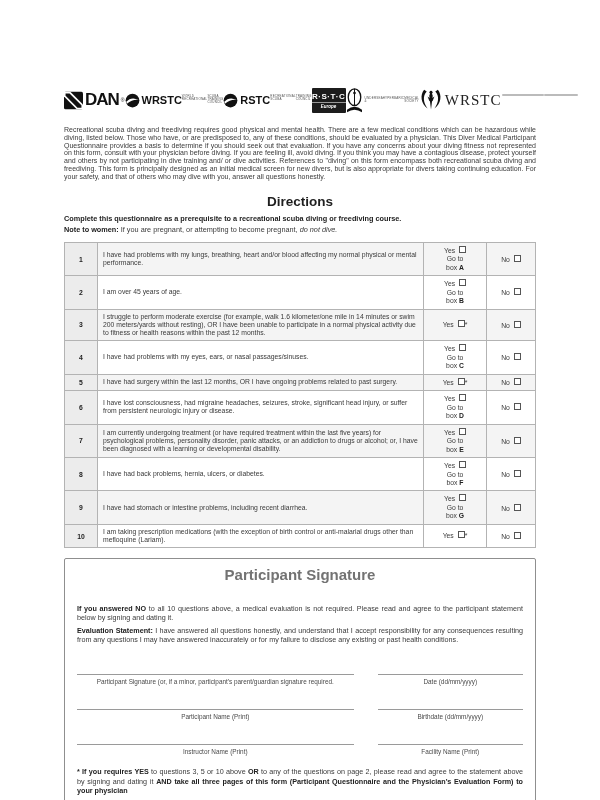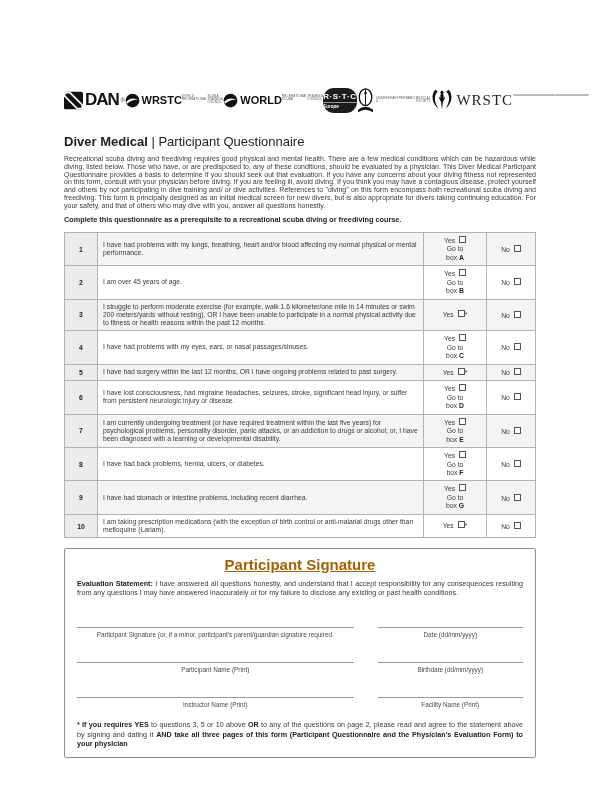--- a/index.html
+++ b/index.html
@@ -15,22 +15,22 @@
   
   .logo-row { display:flex; align-items:center; justify-content:space-between; height:40px; }
   .logo { display:flex; align-items:center; gap:2px; }
   .logo svg { display:block; }
   .dan-text { font-size:17px; font-weight:bold; letter-spacing:-1px; color:#111; }
   .reg-mark { font-size:5px; vertical-align:top; color:#111; }
   .logo-stack { display:flex; flex-direction:row; line-height:1; }
   .logo-big { font-size:11px; font-weight:bold; color:#111; letter-spacing:0px; }
   .logo-tiny { font-size:3px; color:#555; letter-spacing:.2px; line-height:1.15; }
   .rstc-eu {
-    background:#1c1c1c; color:#fff; width:64px; height:25px; border-radius:11px;
-    display:flex; flex-direction:column; align-items:flex-start; justify-content:center; gap:1px;
+    background:#1c1c1c; color:#fff; width:64px; height:25px; border-radius:1px;
+    display:flex; flex-direction:column; align-items:center; justify-content:center; gap:1px;
   }
   .rstc-eu .eu-top { font-size:8px; font-weight:bold; letter-spacing:.5px; }
   .rstc-eu .eu-line { width:34px; height:1px; background:#999; }
   .rstc-eu .eu-bot { font-size:4.5px; font-style:italic; font-weight:bold; }
   .cmas-text { font-family:"Liberation Serif", serif; font-size:15px; color:#222; letter-spacing:1px; }
   .gray-bar { height:2px; background:#bbb; margin-top:1px; border-radius:1px; }
   
   .title { margin-top:14px; font-size:13px; color:#222; }
   .title b { font-weight:bold; }
   .intro { margin-top:6px; font-size:7px; line-height:1.12; text-align:justify; color:#3a3a3a; }
@@ -46,21 +46,21 @@
   table.q tr.odd td { background:#f4f4f4; }
   table.q tr.even td { background:#ffffff; }
   td.num { width:22px; text-align:center; font-weight:bold; color:#222; background:#ececec !important; }
   td.qtext { line-height:1.2; }
   td.yes-cell { width:52px; text-align:center; line-height:1.25; white-space:nowrap; }
   td.no-cell { width:38px; text-align:center; white-space:nowrap; }
   .cb { display:inline-block; width:5px; height:5px; border:1px solid #555; background:#fff; margin-left:2px; }
   td.yes-cell b, td.qtext b { font-weight:bold; color:#222; }
   
   .sig-box { margin-top:10px; border:1.5px solid #8f8f8f; border-radius:2px; padding:7px 12px 9px 12px; }
-  .sig-h { text-align:center; font-size:15px; font-weight:bold; color:#a16207; margin-bottom:6px;text-decoration:underline; }
+  .sig-h { text-align:center; font-size:15px; font-weight:bold; color:#737373; margin-bottom:21px; }
   .sig-p { font-size:7.2px; line-height:1.25; text-align:justify; color:#3a3a3a; margin-top:4px; }
   .sig-p b { font-weight:bold; color:#222; }
   .sig-rows { margin-top:6px; }
   .sig-row { display:flex; justify-content:space-between; gap:24px; }
   .sigfield { margin-top:24px; }
   .sigfield.left { flex:0 0 62%; }
   .sigfield.right { flex:1; }
   .sigline { border-top:1px solid #9a9a9a; height:1px; }
   .sigcap { text-align:center; font-size:6.4px; color:#4a4a4a; margin-top:2px; }
   .sig-note { margin-top:12px; font-size:7.2px; line-height:1.3; text-align:justify; color:#3a3a3a; }
@@ -99,21 +99,21 @@
     </div>
 
     <div class="logo">
       <span>
         <svg width="15" height="15" viewBox="0 0 24 24">
           <circle cx="12" cy="12" r="11" fill="#111"></circle>
           <path d="M2 14 Q10 5 22 11 Q13 9 3 17 Z" fill="#fff"></path>
         </svg>
       </span>
       <span class="logo-stack">
-        <span class="logo-big">WORLD</span>
+        <span class="logo-big">RSTC</span>
         <span class="logo-tiny">RECREATIONAL SCUBA</span>
         <span class="logo-tiny">TRAINING COUNCIL</span>
       </span>
     </div>
 
     <div class="rstc-eu">
       <span class="eu-top">R·S·T·C</span>
       <span class="eu-line"></span>
       <span class="eu-bot">Europe</span>
     </div>
@@ -145,25 +145,26 @@
         </svg>
       </span>
       <span class="logo-stack">
         <span class="cmas-text">WRSTC</span>
         <span class="gray-bar" style="width:42px"></span>
         <span class="gray-bar" style="width:34px"></span>
       </span>
     </div>
   </div>
 
-  <div class="title"><b>Diver Medical</b><span> | Participant Questionnaire</span></div>
 
   <div class="intro">Recreational scuba diving and freediving requires good physical and mental health. There are a few medical conditions which can be hazardous while diving, listed below. Those who have, or are predisposed to, any of these conditions, should be evaluated by a physician. This Diver Medical Participant Questionnaire provides a basis to determine if you should seek out that evaluation. If you have any concerns about your diving fitness not represented on this form, consult with your physician before diving. If you are feeling ill, avoid diving. If you think you may have a contagious disease, protect yourself and others by not participating in dive training and/ or dive activities. References to "diving" on this form encompass both recreational scuba diving and freediving. This form is principally designed as an initial medical screen for new divers, but is also appropriate for divers taking continuing education. For your safety, and that of others who may dive with you, answer all questions honestly.</div>
 
+  <div class="directions-h">Directions</div>
   <div class="dir-bold">Complete this questionnaire as a prerequisite to a recreational scuba diving or freediving course.</div>
+  <div class="dir-note"><b>Note to women:</b><span> If you are pregnant, or attempting to become pregnant, </span><i>do not dive.</i></div>
 
   <table class="q">
     <tbody>
         <tr class="odd">
           <td class="num">1</td>
           <td class="qtext">I have had problems with my lungs, breathing, heart and/or blood affecting my normal physical or mental performance.</td>
           <td class="yes-cell">
             <div>Yes <span class="cb"></span></div>
             <div>Go to</div>
             <div>box <b>A</b></div>
@@ -252,20 +253,21 @@
           <td class="yes-cell">
             <div>Yes <span class="cb"></span>*</div>
           </td>
           <td class="no-cell">No <span class="cb"></span></td>
         </tr>
       </tbody>
   </table>
 
   <div class="sig-box">
     <div class="sig-h">Participant Signature</div>
+    <div class="sig-p"><b>If you answered NO</b><span> to all 10 questions above, a medical evaluation is not required. Please read and agree to the participant statement below by signing and dating it.</span></div>
     <div class="sig-p"><b>Evaluation Statement:</b><span> I have answered all questions honestly, and understand that I accept responsibility for any consequences resulting from any questions I may have answered inaccurately or for my failure to disclose any existing or past health conditions.</span></div>
 
     <div class="sig-rows">
         <div class="sig-row">
           <div class="sigfield left">
             <div class="sigline"></div>
             <div class="sigcap">Participant Signature (or, if a minor, participant's parent/guardian signature required.</div>
           </div>
           <div class="sigfield right">
             <div class="sigline"></div>

